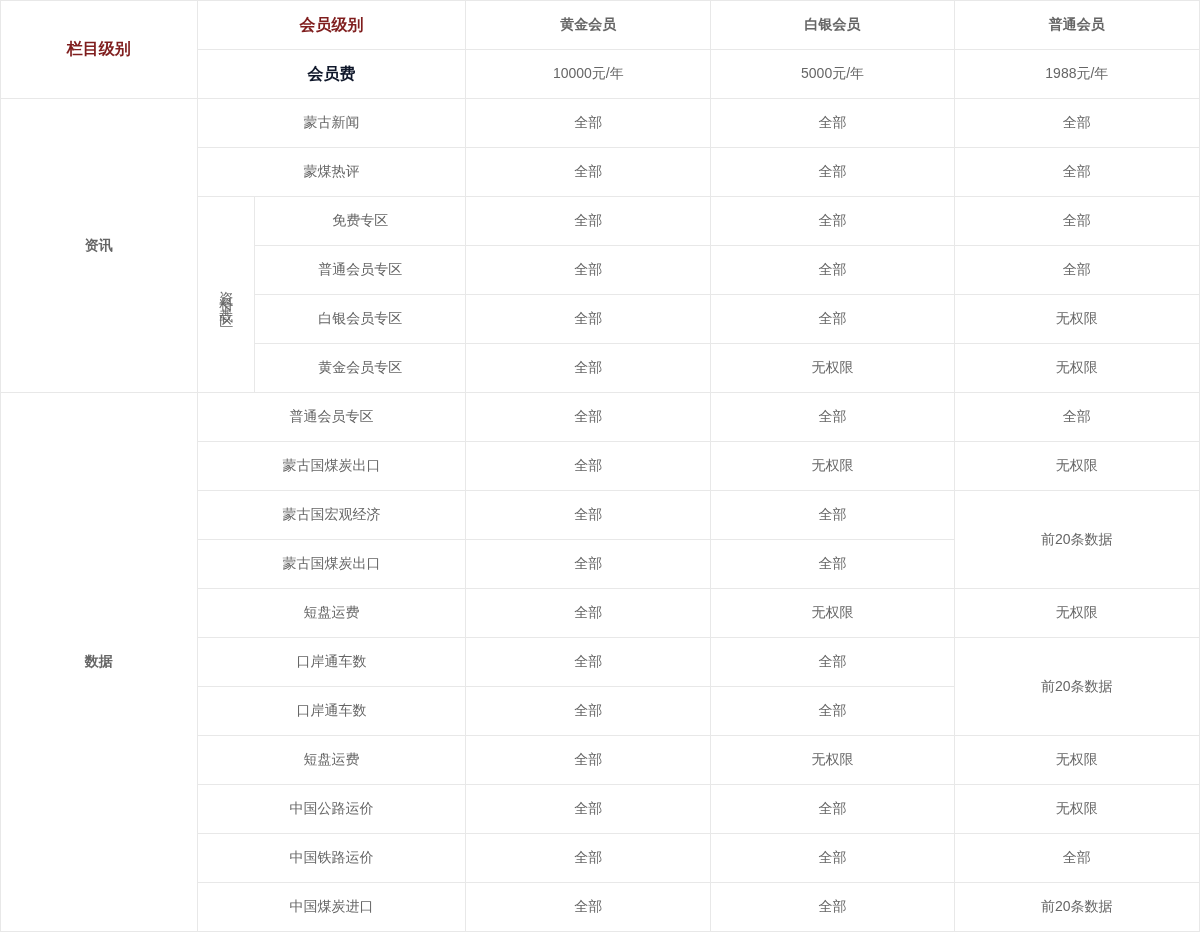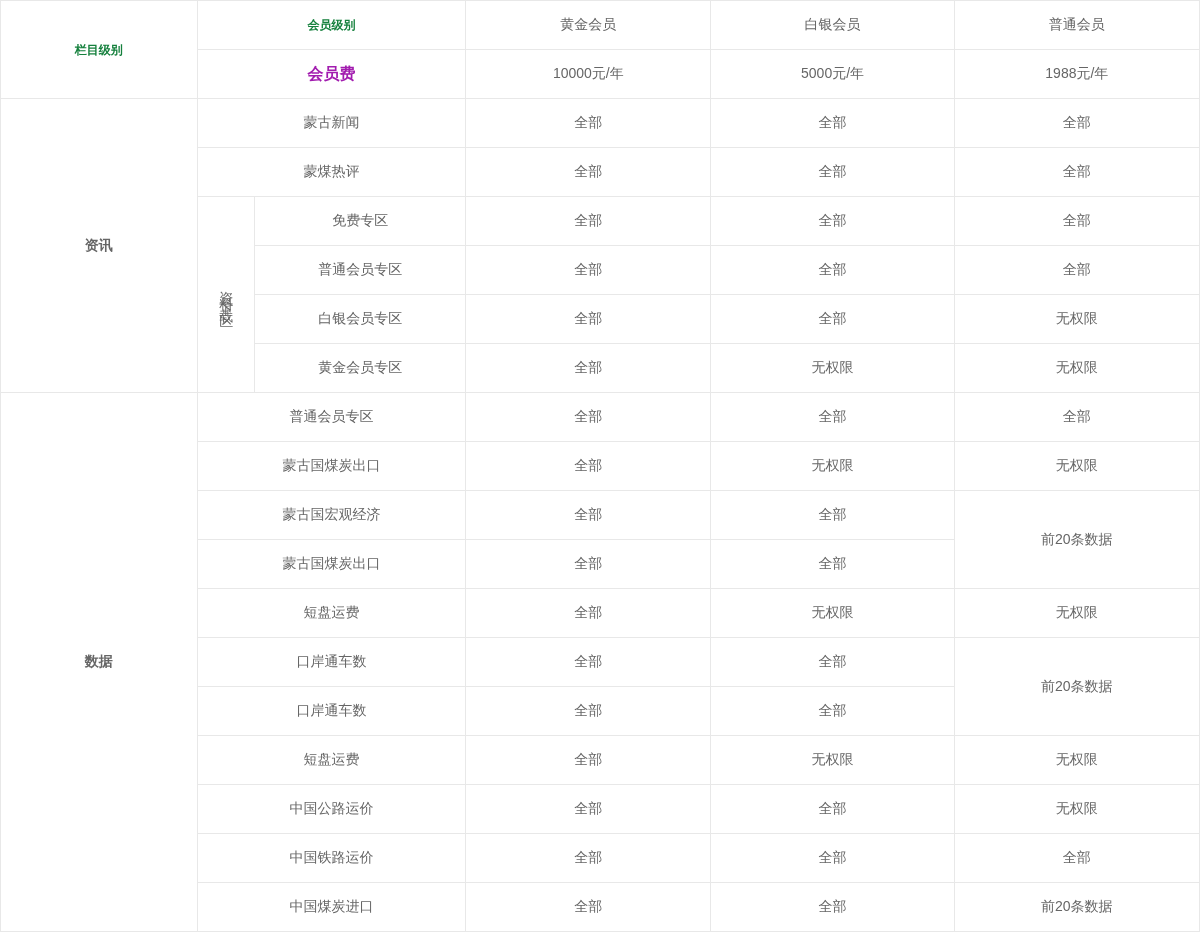--- a/index.html
+++ b/index.html
@@ -47,32 +47,32 @@
     font-size: 15px;
     font-weight: bold;
   }
   .col-vert { width: 57px; }
   .col-item { width: 208px; }
   .col-val  { width: 242px; }
   .col-val2 { width: 240px; }
   .col-val3 { width: 242px; }
 
   .hdr-title {
-    color: #15803d;
-    font-size: 12px;
+    color: #7f1d1d;
+    font-size: 16px;
     font-weight: bold;
   }
   .hdr-tier {
     color: #333333;
     font-size: 16px;
-    font-weight: normal;
+    font-weight: bold;
     background: #ffffff;
   }
   .fee-label {
-    color: #a21caf;
+    color: #0f172a;
     font-size: 16px;
     font-weight: bold;
   }
   .fee-val {
     color: #f24a4a;
     font-size: 17px;
     background: #ffffff;
     margin-left: 12px;
   }
   .no-perm { color: #2b9bf0; }

